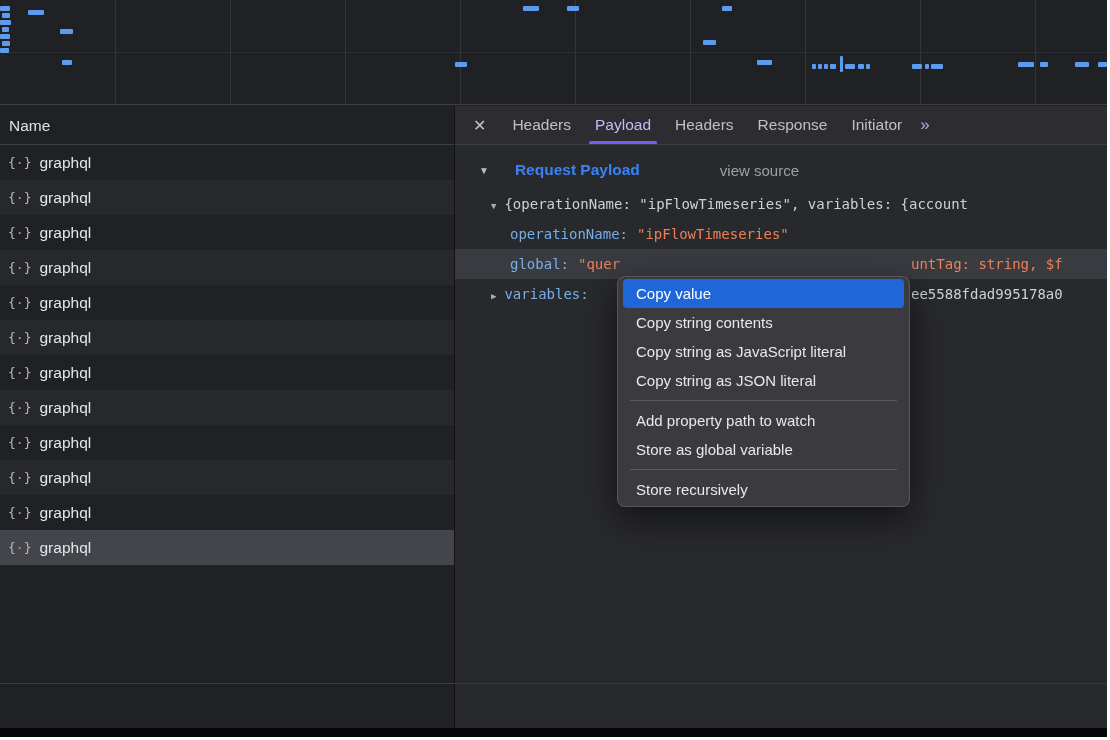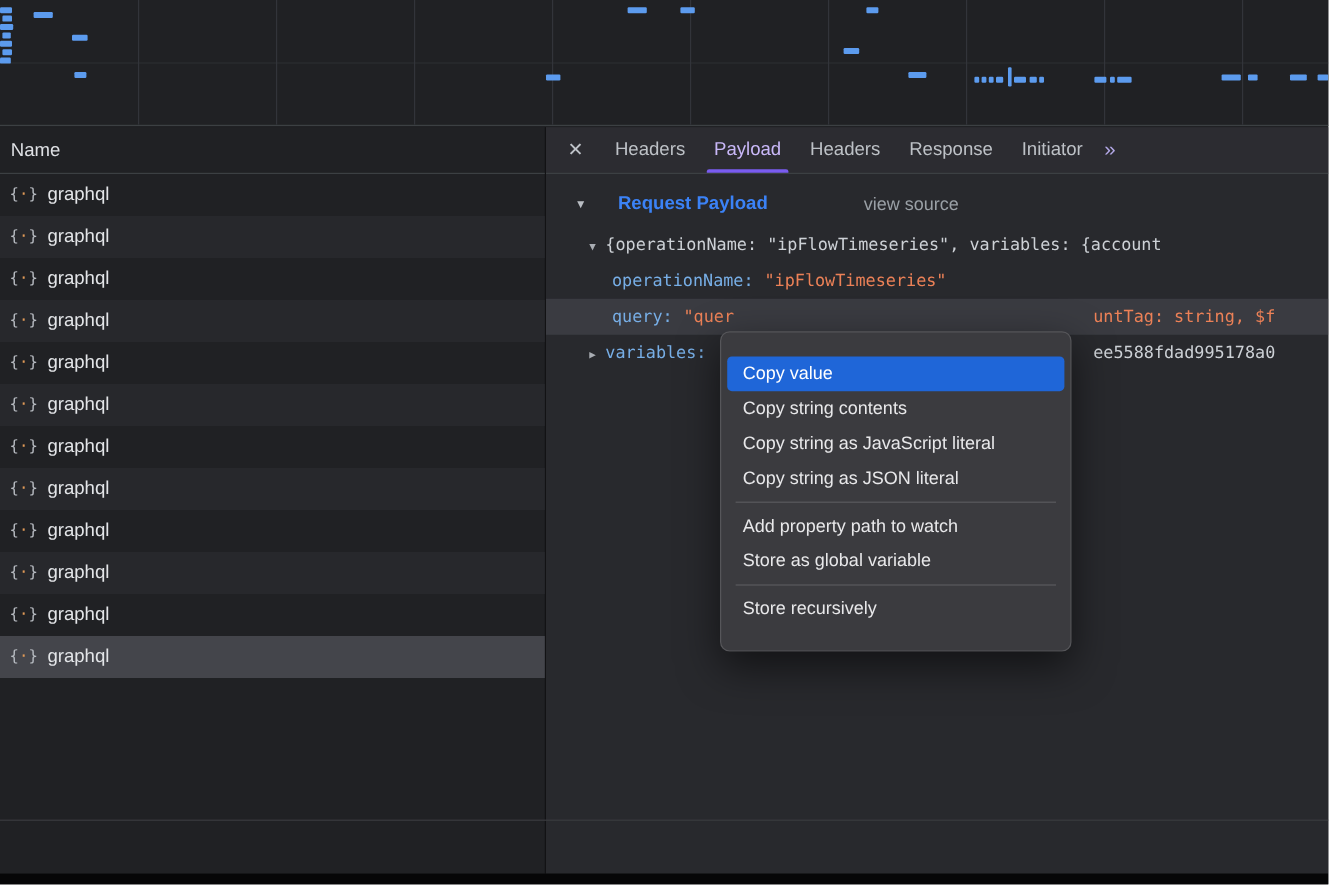--- a/index.html
+++ b/index.html
@@ -46,23 +46,23 @@
   .key { color:#77aee6; margin-right:9px; }
   .str { color:#ec8157; }
   .frag { position:absolute; left:456px; top:0; }
   .tri-s { font-size:9px; color:#a9adb3; margin-right:8px; display:inline-block; }
 
   
   .footer-line { position:absolute; left:0; top:683px; width:1107px; height:1px; background:#3a3b3f; z-index:3; }
   .bottom-bar { position:absolute; left:0; bottom:0; width:1107px; height:9px; background:#060607; z-index:4; }
 
   
-  .context-menu { position:absolute; left:600px; top:276px; width:293px; background:#3b3b3f;
+  .context-menu { position:absolute; left:617px; top:276px; width:293px; background:#3b3b3f;
     border:1px solid rgba(255,255,255,0.14); border-radius:8px; box-shadow:0 12px 34px rgba(0,0,0,0.55);
-    padding:20px 0; z-index:10; font-size:15px; color:#e8e8ea; }
+    padding:2px 0; z-index:10; font-size:15px; color:#e8e8ea; }
   .menu-item { height:29px; line-height:29px; padding:0 13px; margin:0 5px; border-radius:4px; }
   .menu-item.highlighted { background:var(--menu-hl,#1f66d8); color:#ffffff; }
   .menu-sep { height:1px; background:rgba(255,255,255,0.16); margin:5px 12px; }
 </style>
 </head>
 <body>
 
 <div class="devtools">
 
   <div class="overview">
@@ -177,21 +177,21 @@
           <span class="tri">▼</span>
           <span class="section-title">Request Payload</span>
           <span class="view-source">view source</span>
         </div>
 
         <div class="tree">
           <div class="tree-line p1"><span class="tri-s">▼</span><span>{operationName: "ipFlowTimeseries", variables: {account</span></div>
 
           <div class="tree-line p2"><span class="key">operationName:</span><span class="str">"ipFlowTimeseries"</span></div>
 
-          <div class="tree-line p2 hl"><span class="key">query:</span><span class="str">"quer</span><span class="frag str">untTag: string, $f</span></div>
+          <div class="tree-line p2 hl"><span class="key">global:</span><span class="str">"quer</span><span class="frag str">untTag: string, $f</span></div>
 
           <div class="tree-line p1"><span class="tri-s">▶</span><span class="key">variables:</span><span class="frag">ee5588fdad995178a0</span></div>
         </div>
       </div>
     </div>
   </div>
 
   <div class="footer-line"></div>
   <div class="context-menu">
       <div class="menu-item highlighted">Copy value</div>

